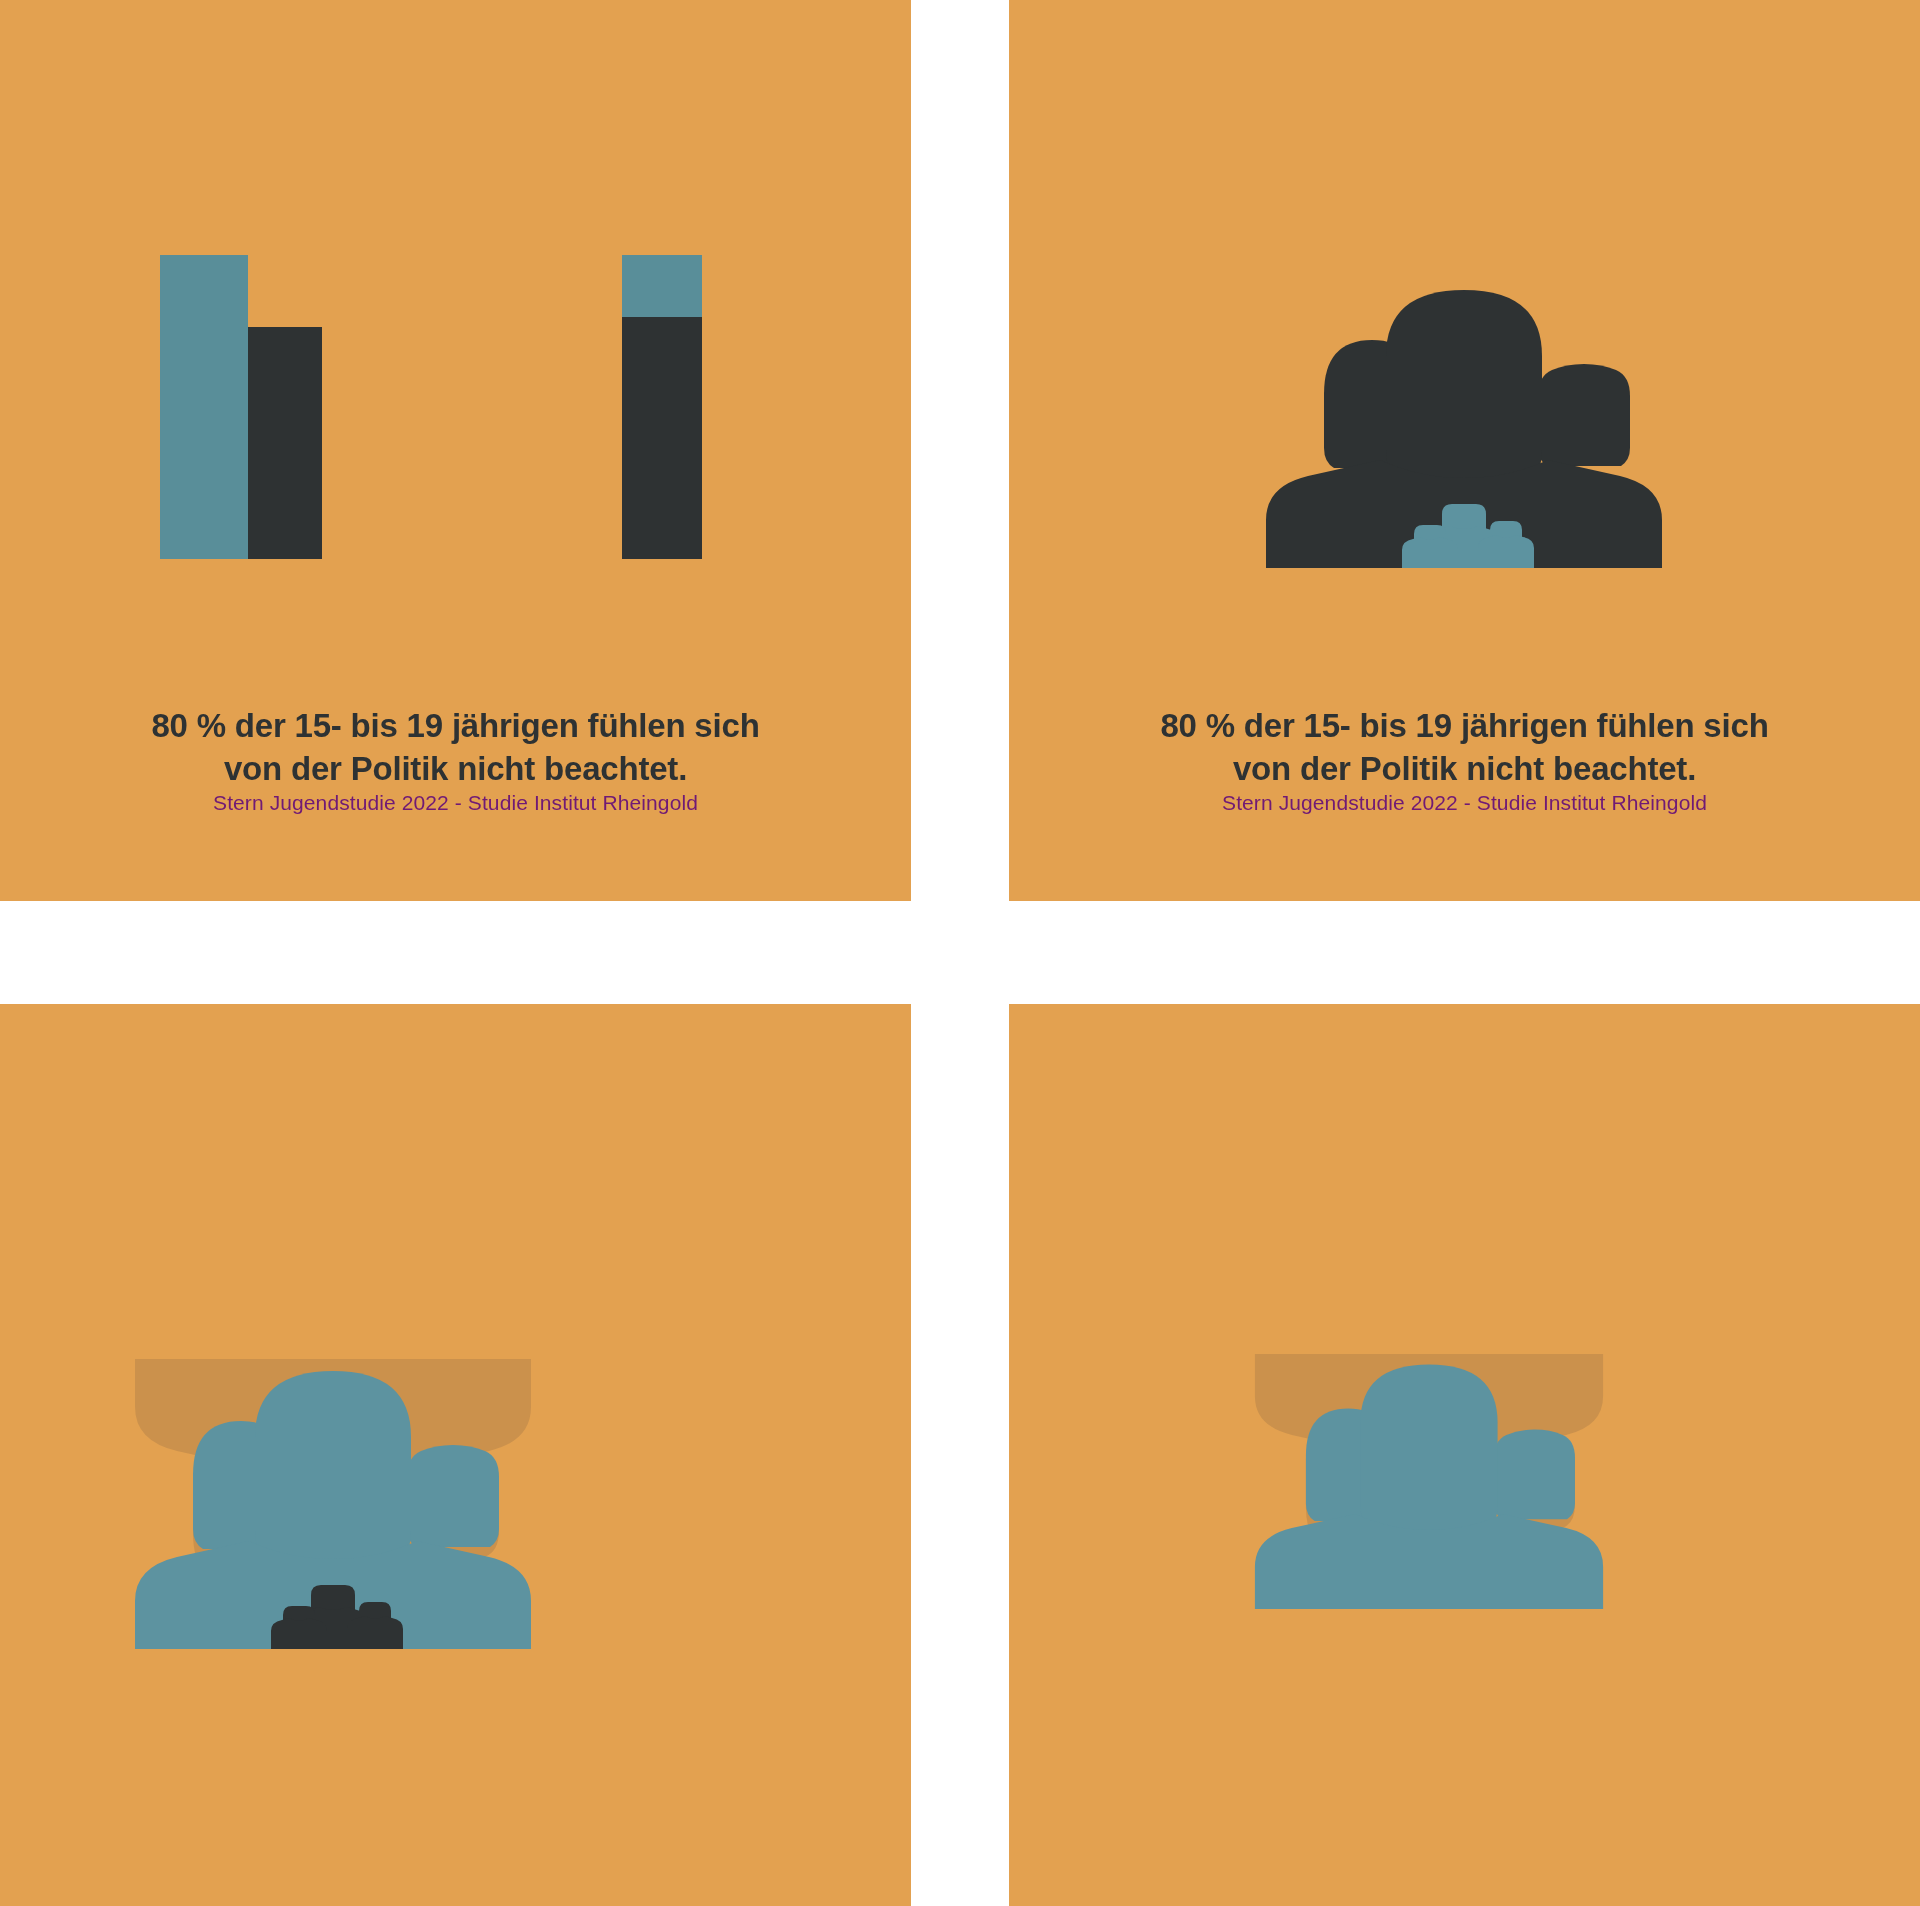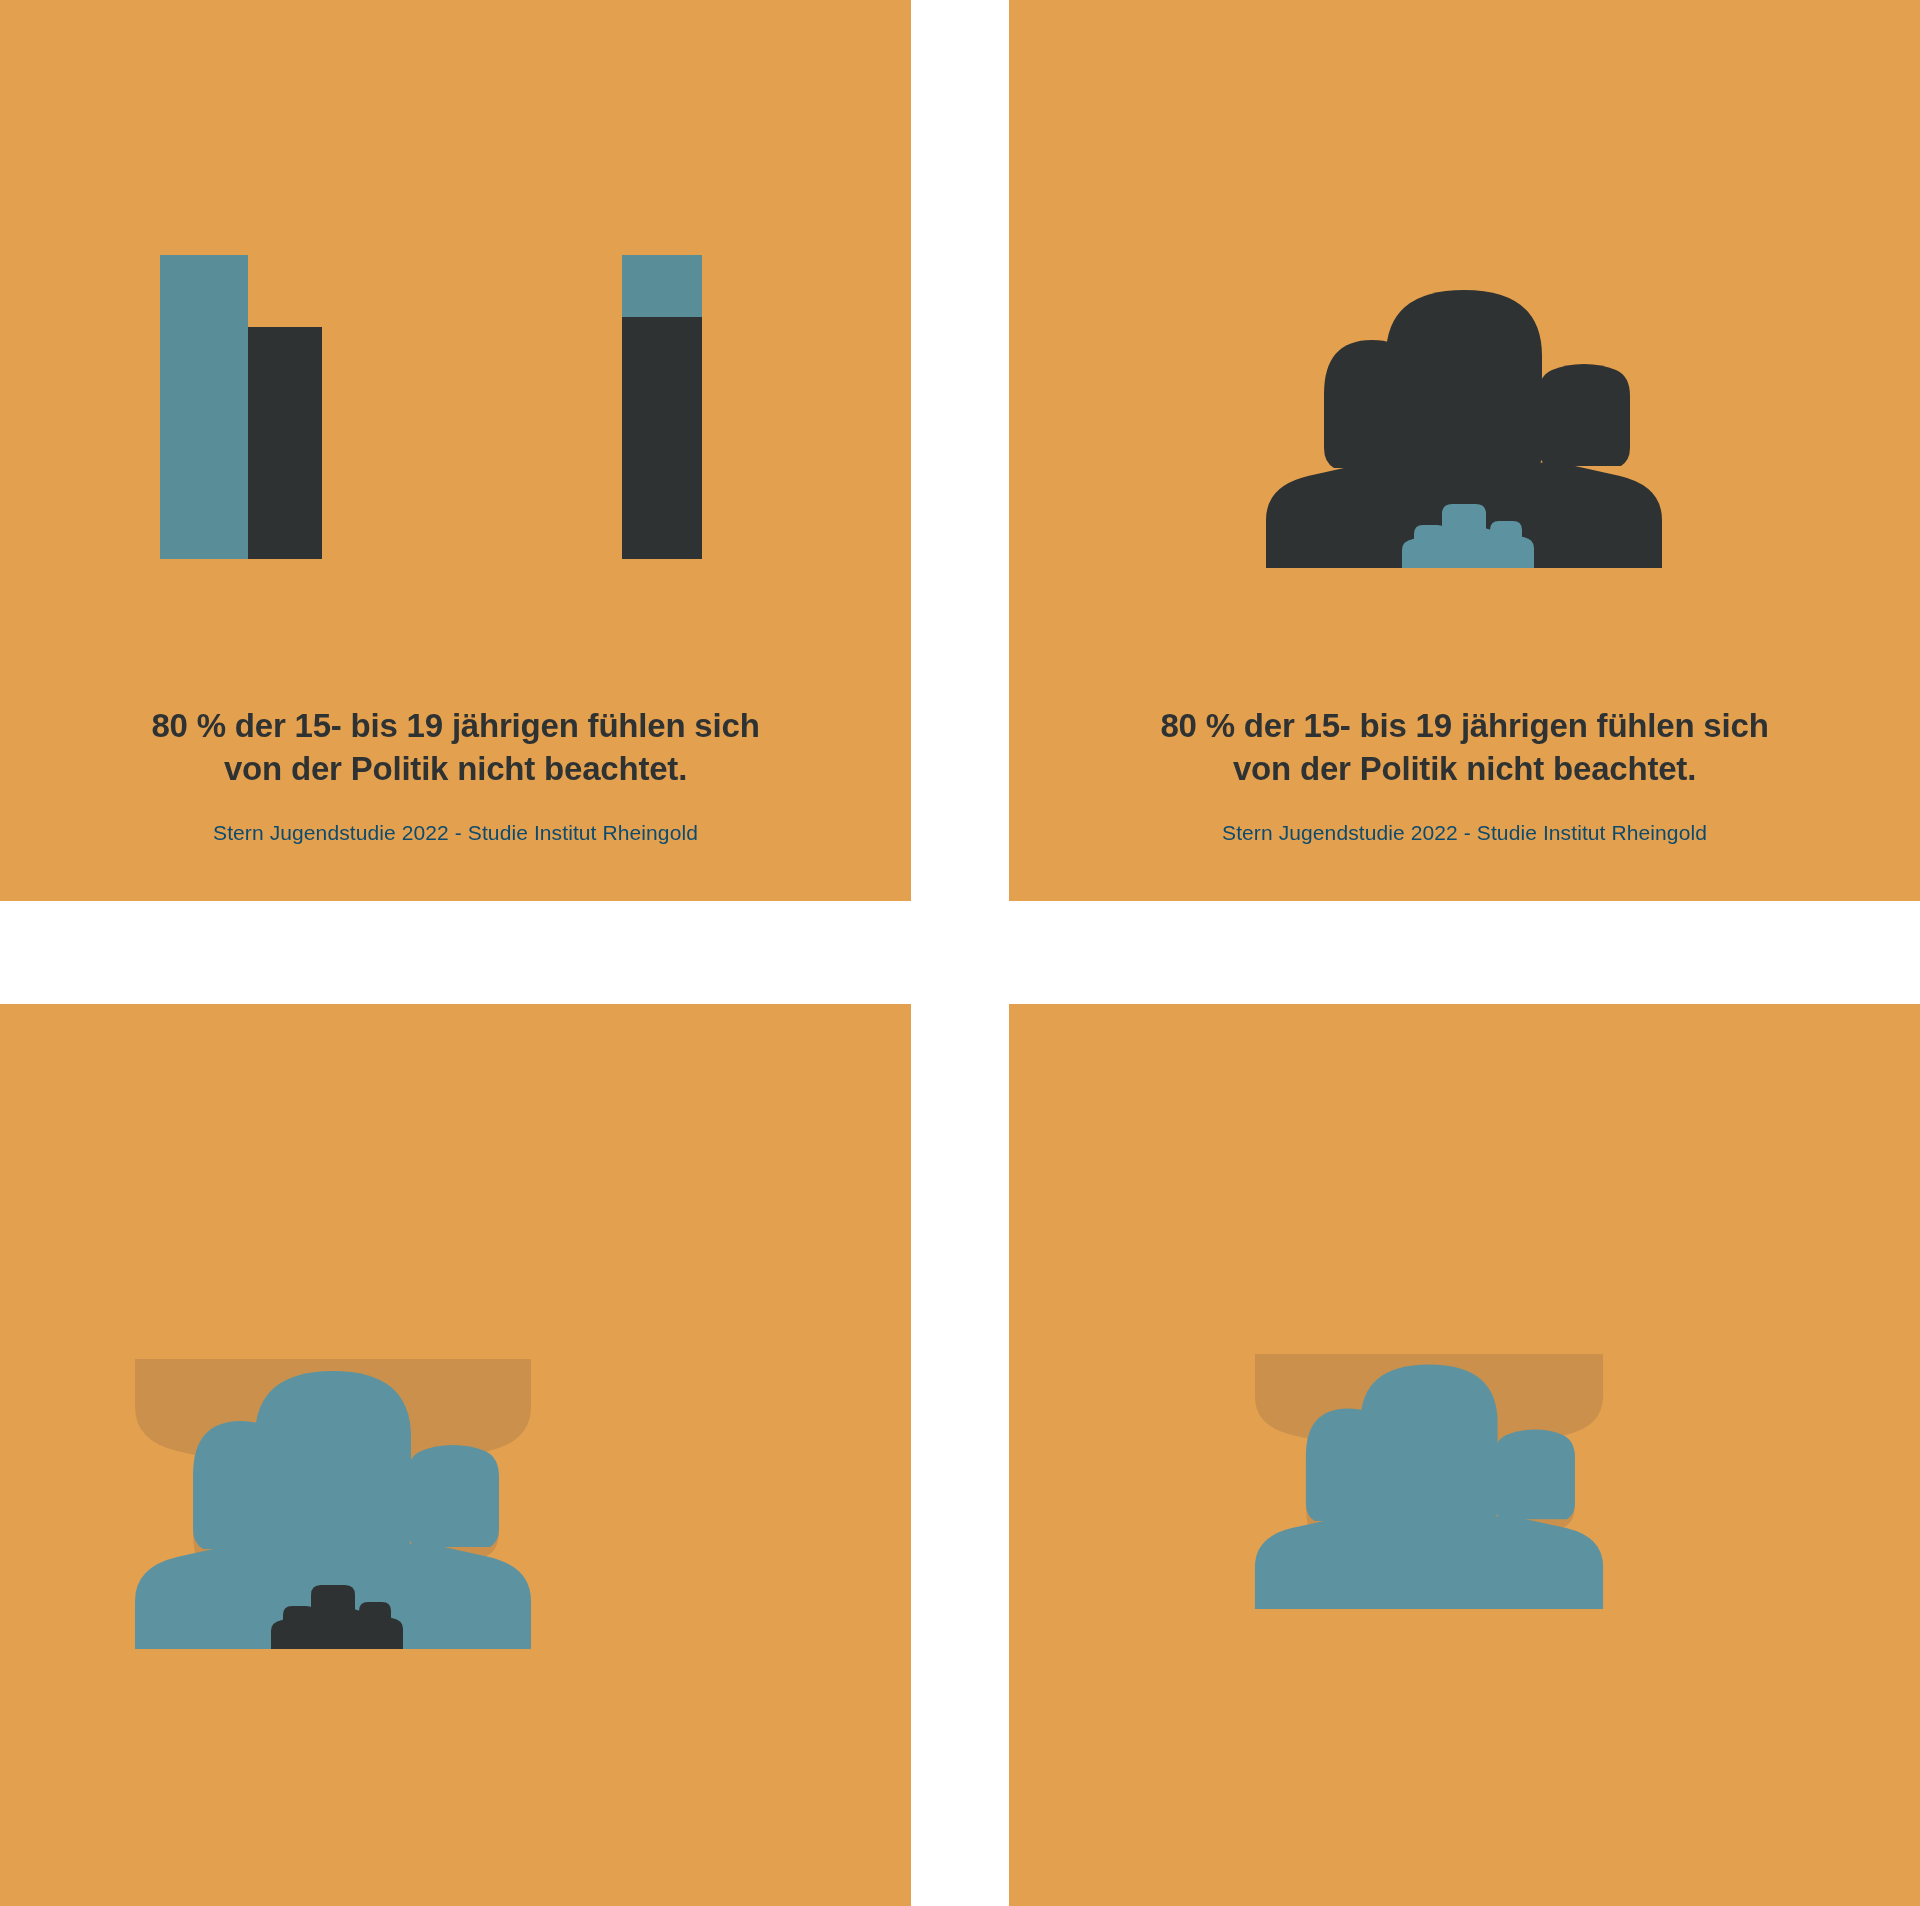--- a/index.html
+++ b/index.html
@@ -35,23 +35,22 @@
   .headline{
     color:#2e3233;
     font-weight:bold;
     font-size:33px;
     line-height:1.30;
     letter-spacing:-0.2px;
     margin:0;
     white-space:pre-line;
   }
   .source{
-    color:#0c4a6e;
+    color:#701a75;
     font-size:21px;
-    margin-top:30px;
     letter-spacing:0.1px;
   }
 
   
   .bars{position:absolute;}
   .bar{position:absolute;bottom:0;}
   .seg-teal{position:absolute;left:0;right:0;background:#598e99;}
   .seg-dark{position:absolute;left:0;right:0;bottom:0;background:#2e3233;}
 
   

